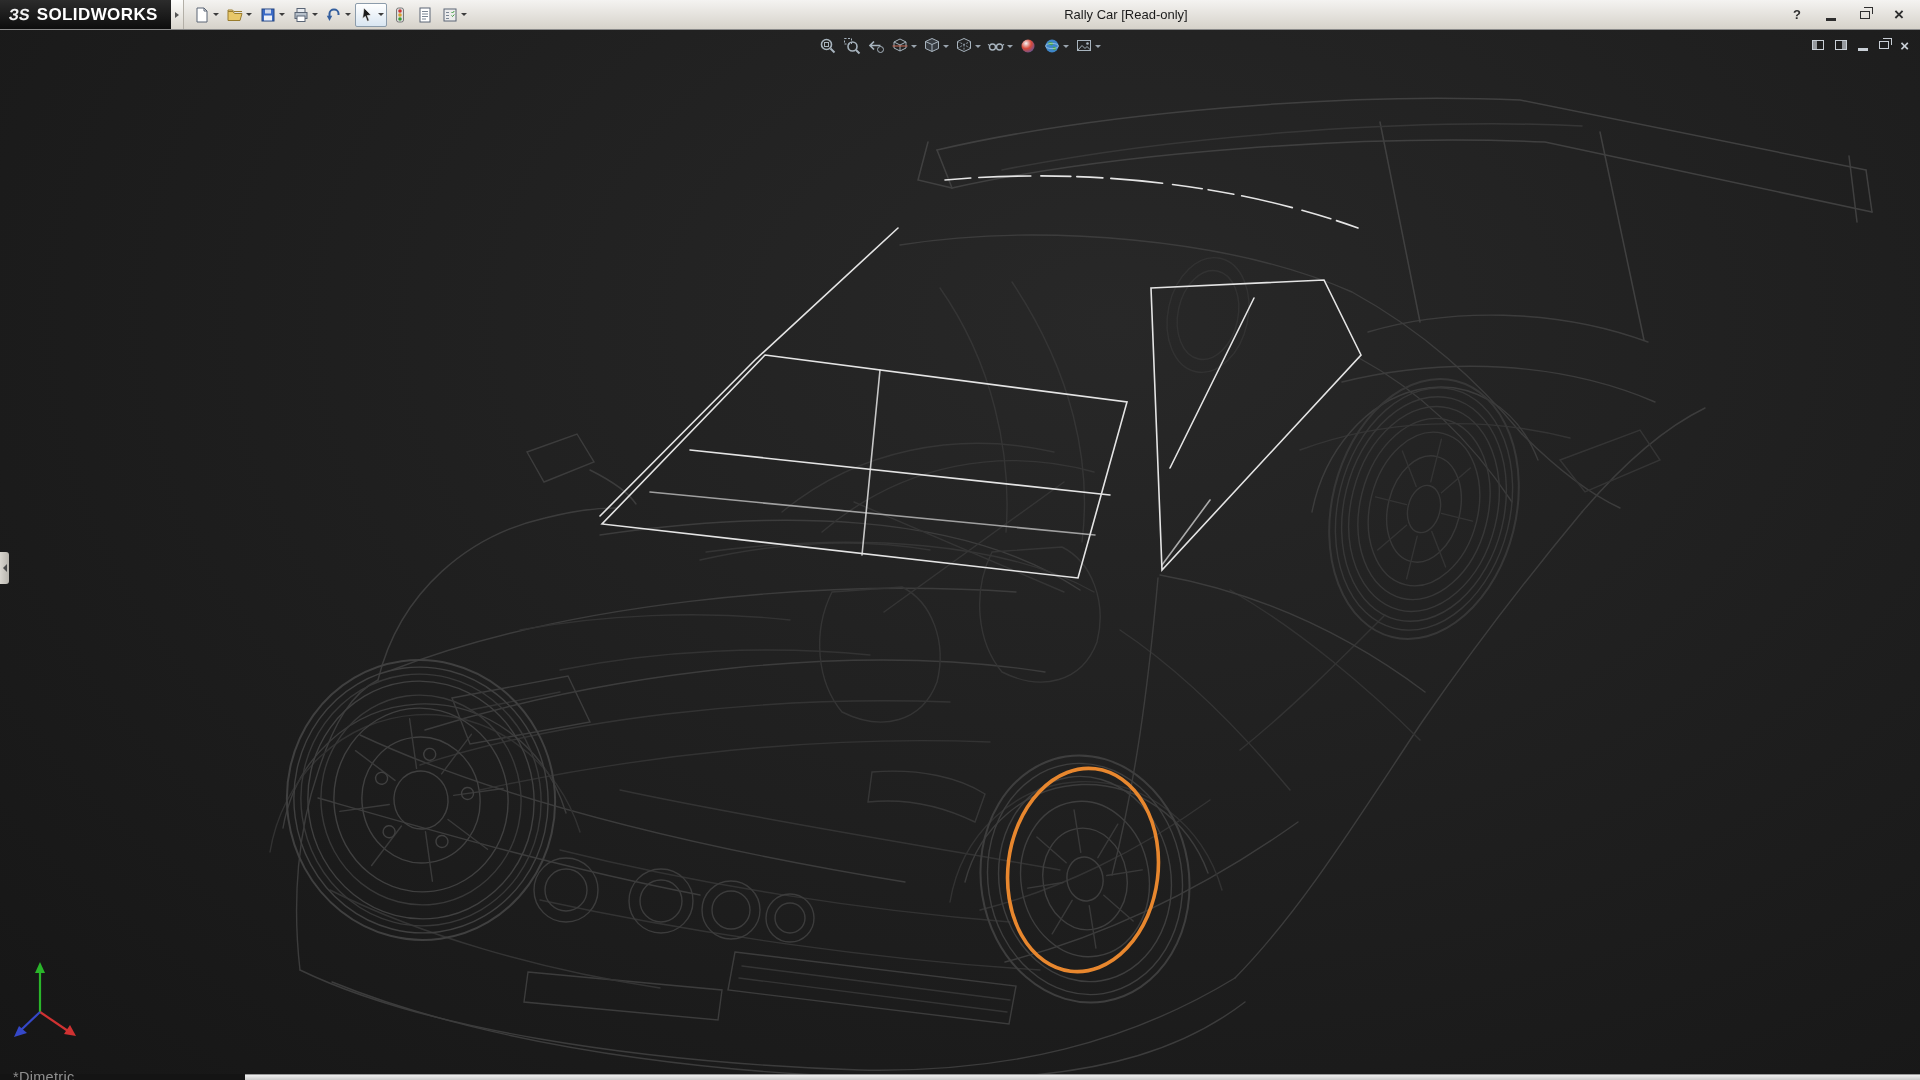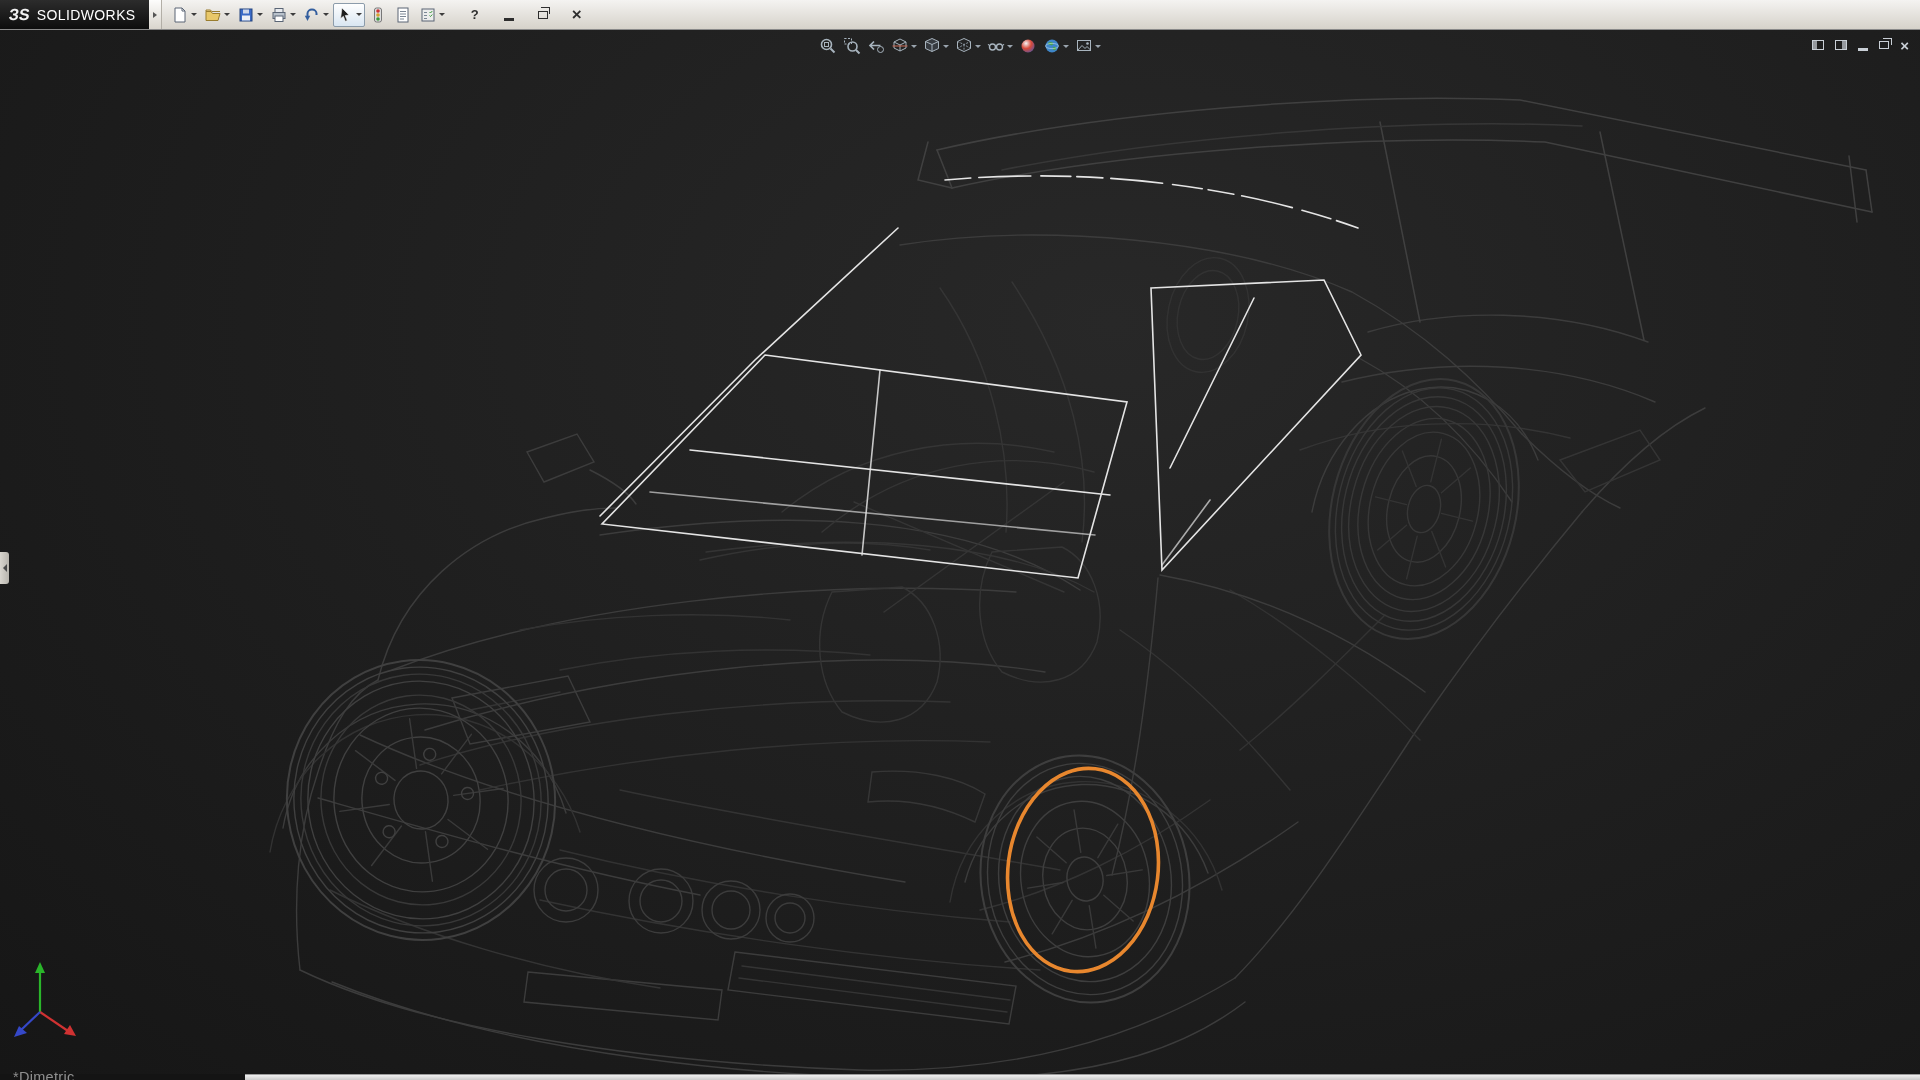--- a/index.html
+++ b/index.html
@@ -13,21 +13,21 @@
   
   .titlebar{
     position:absolute; top:0; left:0; right:0; height:30px; z-index:20;
     display:flex; align-items:stretch;
     background:linear-gradient(#f4f3f1,#d6d2ca);
     border-bottom:1px solid #8a8a8a;
   }
   .logo{ display:flex; align-items:center; gap:7px; padding:0 13px 0 9px;
     background:linear-gradient(#2c2c2c,#0d0d0d); }
   .logo-mark{ color:#f2f2f2; font-weight:bold; font-size:16px; transform:skewX(-8deg); }
-  .logo-text{ color:#ffffff; font-weight:normal; font-size:14px; letter-spacing:.4px; }
+  .logo-text{ color:#ffffff; font-weight:bold; font-size:17px; letter-spacing:.4px; }
   .logo-expander{ width:13px; background:linear-gradient(#fdfdfc,#d9d5cd);
     border-right:1px solid #b3afa7; display:flex; align-items:center; justify-content:center; }
   .tri-right{ width:0;height:0;border-top:3.5px solid transparent;border-bottom:3.5px solid transparent;border-left:4.5px solid #555; }
 
   .main-toolbar{ display:flex; align-items:center; gap:1px; padding:0 6px; }
   .tool{ display:flex; align-items:center; height:24px; padding:1px 2px;
     border:1px solid transparent; border-radius:2px; }
   .tool.active{ border-color:#8c9cab; background:linear-gradient(#ffffff,#d9e6f2); }
   .caret{ width:0;height:0;border-left:3px solid transparent;border-right:3px solid transparent;
     border-top:3.5px solid #3c3c3c; margin-left:2px; }
@@ -154,20 +154,21 @@
     <div class="tool">
       <svg width="18" height="18" viewBox="0 0 18 18">
           <rect x="3" y="3" width="12" height="12" fill="#ececec" stroke="#5a6575"></rect>
           <path d="M5 6.5h3M5 9.5h3M5 12.5h3" stroke="#7b8694"></path>
           <path d="M10.5 6l1 1 1.8-2M10.5 9.5l1 1 1.8-2" stroke="#3a9a3a" fill="none"></path>
         </svg>
       <span class="caret"></span>
     </div>
   </div>
 
+  <div class="window-title">Rally Car [Read-only]</div>
 
   <div class="win-controls">
     <div class="wc">
         <span class="help-glyph">?</span>
       </div>
     <div class="wc">
         <span class="min-glyph"></span>
       </div>
     <div class="wc">
         <span class="restore-glyph"></span>

